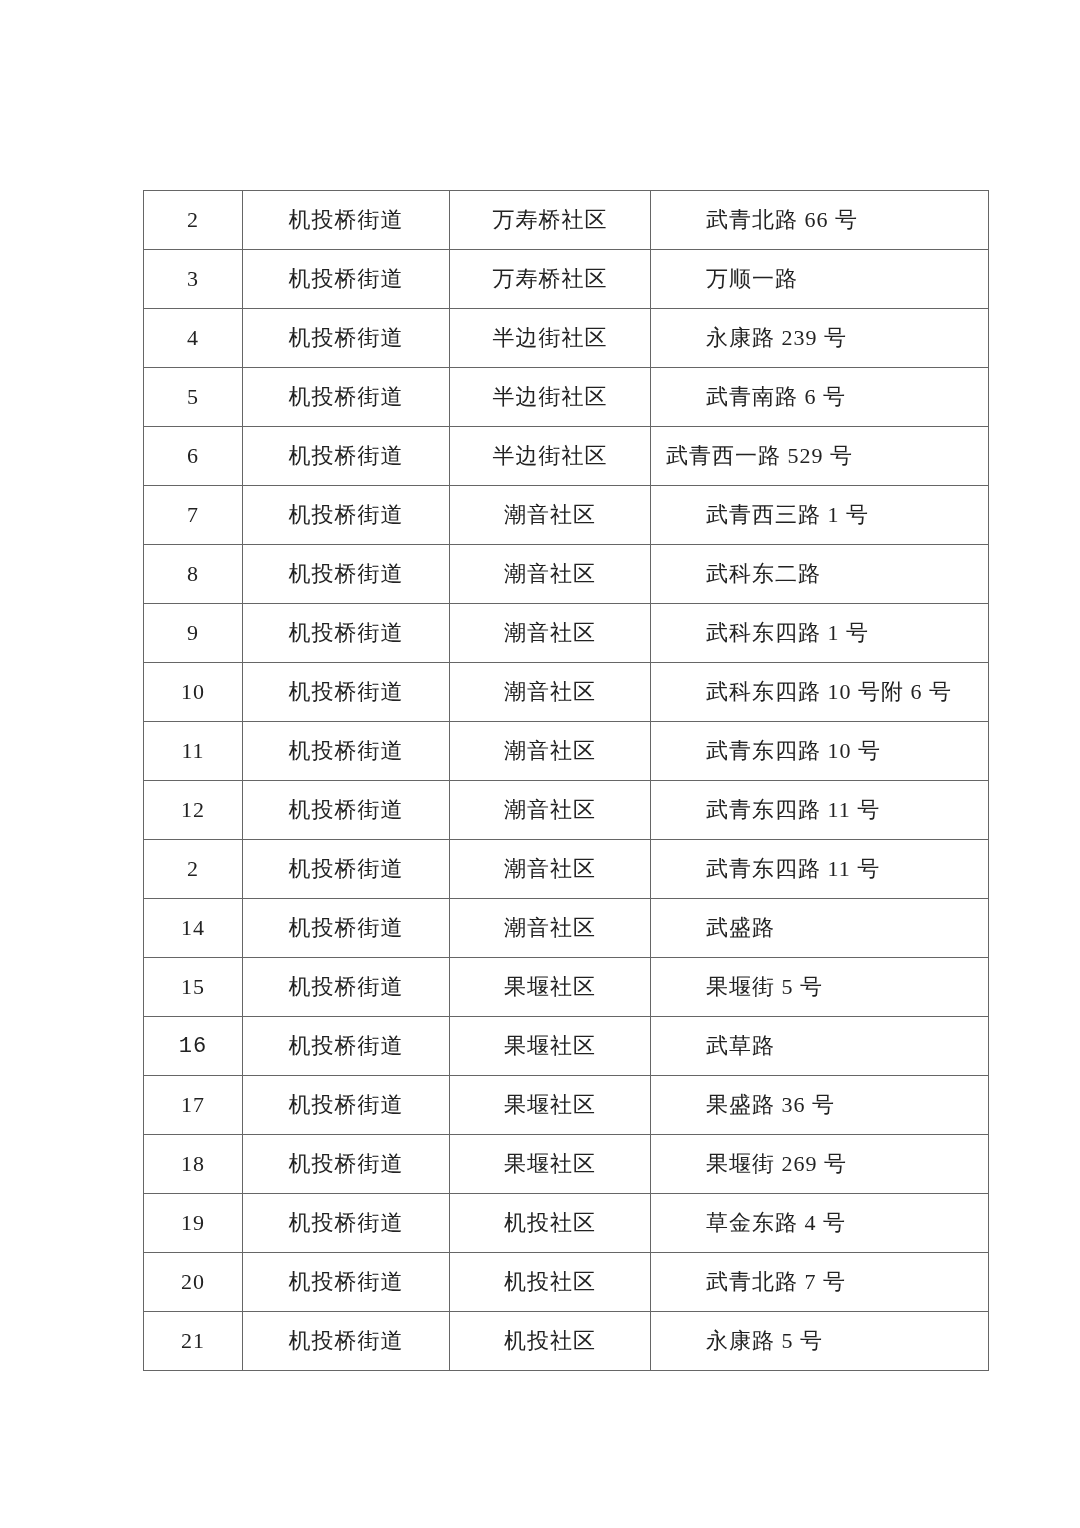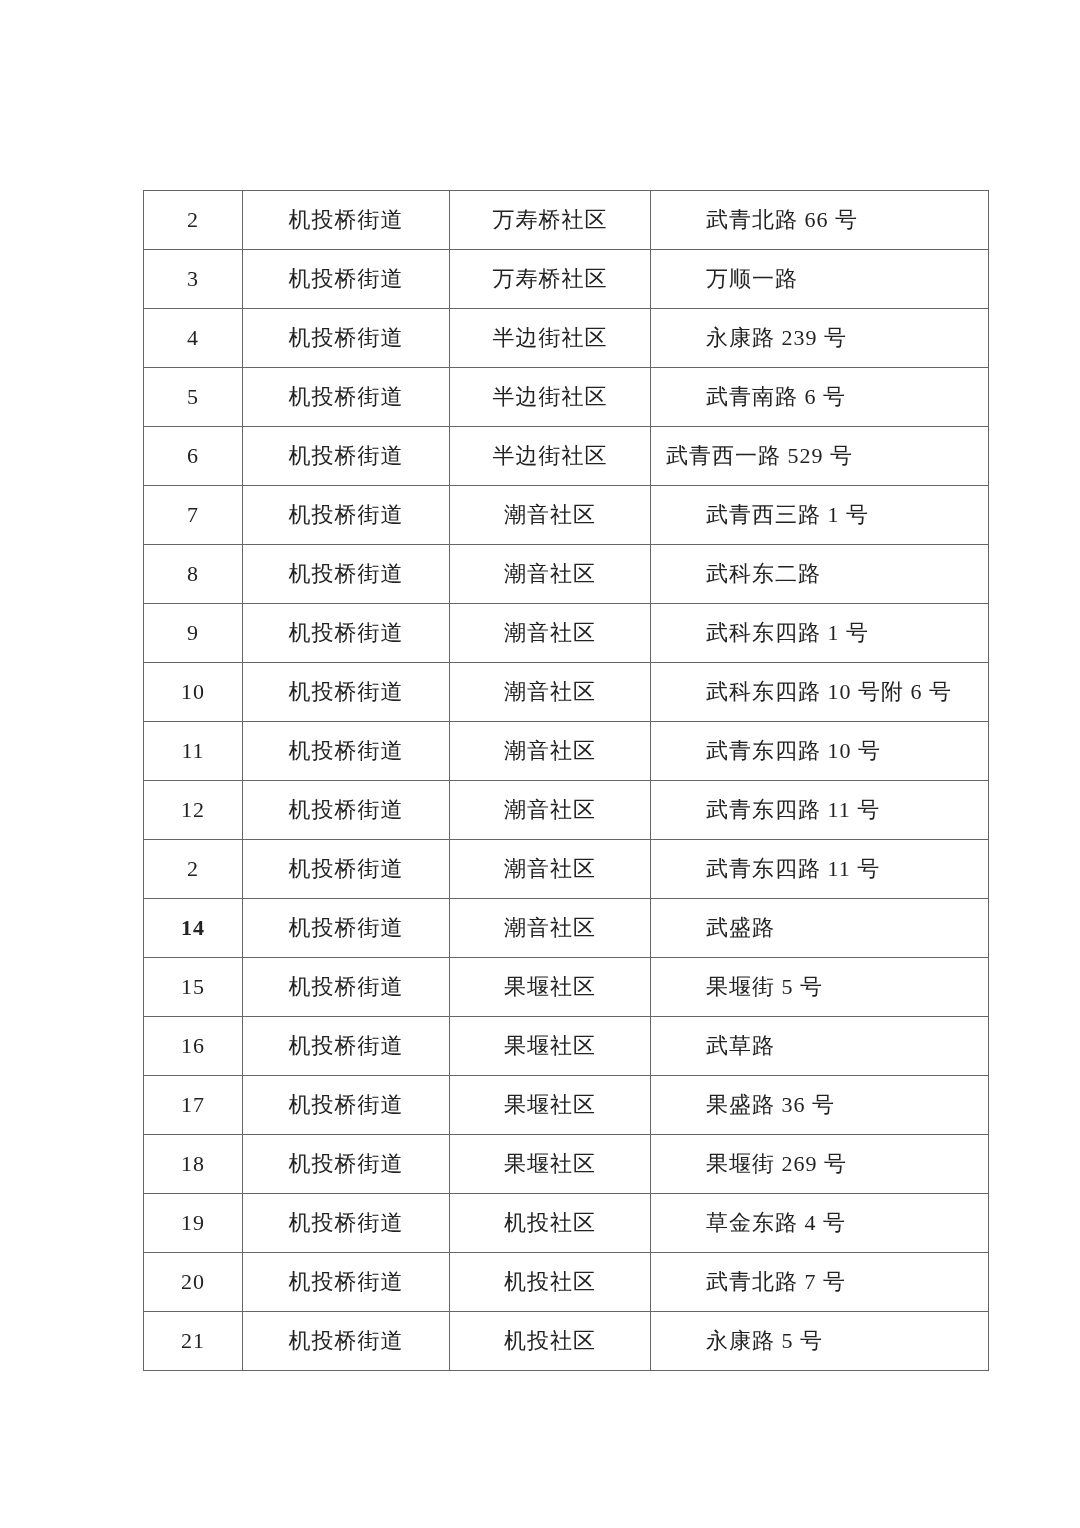--- a/index.html
+++ b/index.html
@@ -122,33 +122,33 @@
           <td class="col2" style="border-color: rgb(102, 102, 102);">潮音社区</td>
           <td class="col3" style="border-color: rgb(102, 102, 102);">武青东四路 11 号</td>
         </tr>
         <tr>
           <td class="col0" style="border-color: rgb(102, 102, 102);">2</td>
           <td class="col1" style="border-color: rgb(102, 102, 102);">机投桥街道</td>
           <td class="col2" style="border-color: rgb(102, 102, 102);">潮音社区</td>
           <td class="col3" style="border-color: rgb(102, 102, 102);">武青东四路 11 号</td>
         </tr>
         <tr>
-          <td class="col0" style="border-color: rgb(102, 102, 102); font-weight: bold;">14</td>
+          <td class="col0" style="border-color: rgb(102, 102, 102);">14</td>
           <td class="col1" style="border-color: rgb(102, 102, 102);">机投桥街道</td>
           <td class="col2" style="border-color: rgb(102, 102, 102);">潮音社区</td>
           <td class="col3" style="border-color: rgb(102, 102, 102); margin-left: 44px;">武盛路</td>
         </tr>
         <tr>
           <td class="col0" style="border-color: rgb(102, 102, 102);">15</td>
           <td class="col1" style="border-color: rgb(102, 102, 102);">机投桥街道</td>
           <td class="col2" style="border-color: rgb(102, 102, 102);">果堰社区</td>
           <td class="col3" style="border-color: rgb(102, 102, 102);">果堰街 5 号</td>
         </tr>
         <tr>
-          <td class="col0" style="border-color: rgb(102, 102, 102);">16</td>
+          <td class="col0" style="border-color: rgb(102, 102, 102); font-family: Liberation Mono, monospace;">16</td>
           <td class="col1" style="border-color: rgb(102, 102, 102);">机投桥街道</td>
           <td class="col2" style="border-color: rgb(102, 102, 102);">果堰社区</td>
           <td class="col3" style="border-color: rgb(102, 102, 102);">武草路</td>
         </tr>
         <tr>
           <td class="col0" style="border-color: rgb(102, 102, 102);">17</td>
           <td class="col1" style="border-color: rgb(102, 102, 102);">机投桥街道</td>
           <td class="col2" style="border-color: rgb(102, 102, 102);">果堰社区</td>
           <td class="col3" style="border-color: rgb(102, 102, 102);">果盛路 36 号</td>
         </tr>

